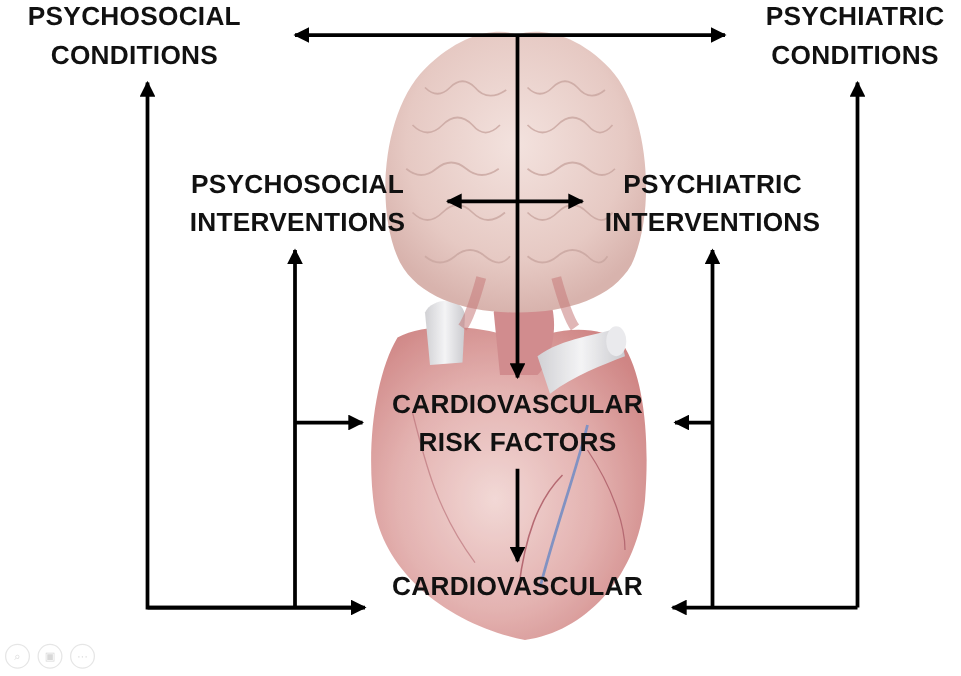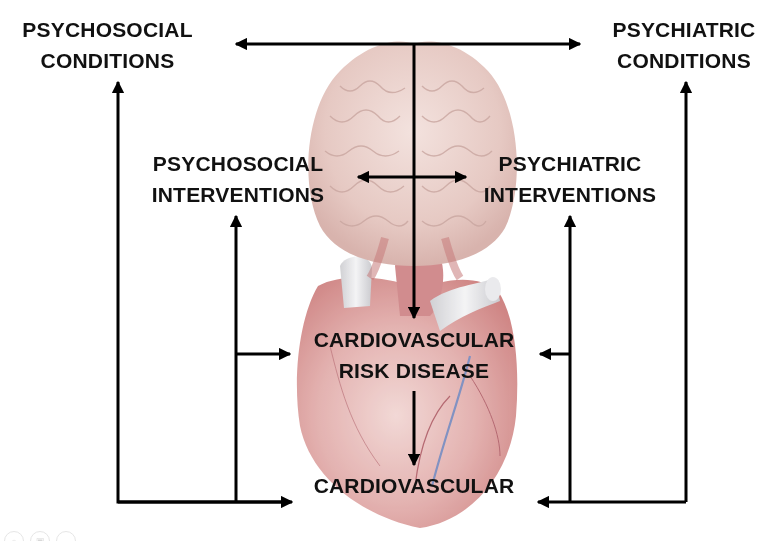--- a/index.html
+++ b/index.html
@@ -1,17 +1,17 @@
 <!DOCTYPE html>
 <html><head>
 <meta charset="utf-8">
 <style>
   html, body { margin:0; padding:0; background:#ffffff; }
   body { width:769px; height:541px; position:relative; overflow:hidden; font-family:"Liberation Sans", "DejaVu Sans", sans-serif; }
-  .stage { position:absolute; left:0; top:16px; width:769px; height:394px; }
+  .stage { position:absolute; left:0; top:0; width:769px; height:394px; }
   .art { position:absolute; left:0; top:0; width:769px; height:541px; }
   .label {
     position:absolute; text-align:center; font-weight:bold; color:#111;
     font-size:21px; line-height:31px; letter-spacing:0.2px; white-space:nowrap;
   }
   .label span { display:block; }
   .viewer-controls { position:absolute; left:4px; top:515px; display:flex; gap:6px; }
   .vc-btn { width:20px; height:20px; border-radius:50%; border:1.5px solid #e6e6e6; box-sizing:border-box; display:flex; align-items:center; justify-content:center; color:#d8d8d8; font-size:9px; }
 </style>
 </head>
@@ -110,21 +110,21 @@
     <span>INTERVENTIONS</span>
   </div>
 
   <div class="label" style="left:472px; top:132px; width:196px;">
     <span>PSYCHIATRIC</span>
     <span>INTERVENTIONS</span>
   </div>
 
   <div class="label" style="left:296px; top:308px; width:236px;">
     <span>CARDIOVASCULAR</span>
-    <span>RISK DISEASE</span>
+    <span>RISK FACTORS</span>
   </div>
 
   <div class="label" style="left:296px; top:454px; width:236px;">
     <span>CARDIOVASCULAR</span>
   </div>
 
   <div class="viewer-controls">
     <div class="vc-btn">
         <span>⌕</span>
       </div>

